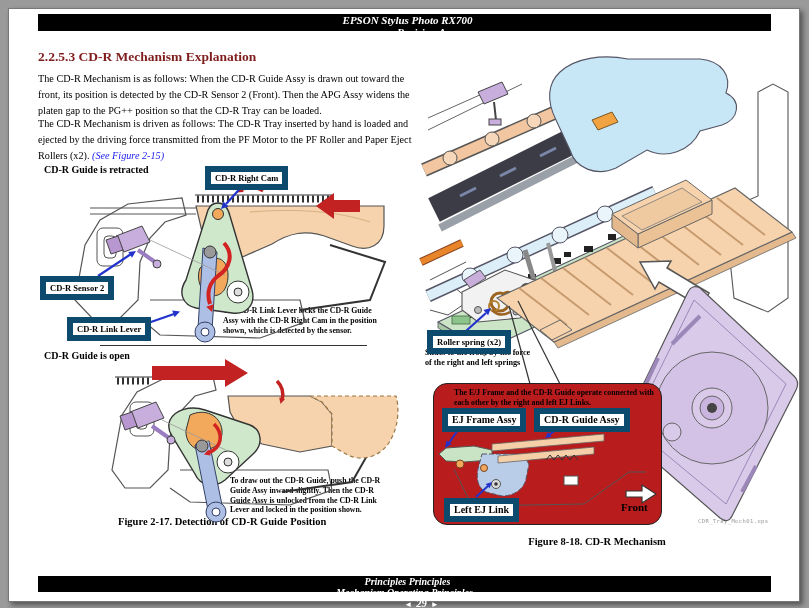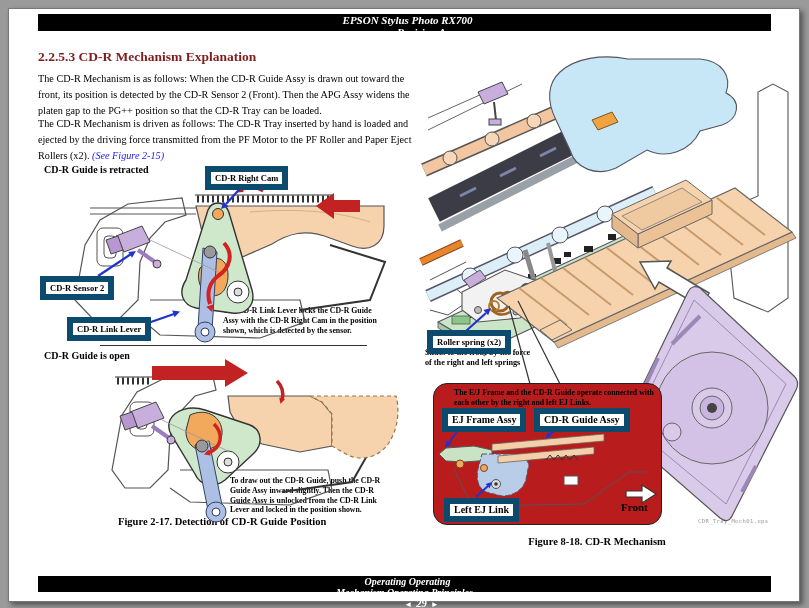--- a/index.html
+++ b/index.html
@@ -302,17 +302,17 @@
     <div class="lbl" style="left:8px;top:24px;">EJ Frame Assy</div>
     <div class="lbl" style="left:100px;top:24px;">CD-R Guide Assy</div>
     <div class="lbl" style="left:10px;top:114px;">Left EJ Link</div>
     <div class="front-txt">Front</div>
   </div>
 
   <div class="cap" style="left:497px;top:536px;width:200px;text-align:center;">Figure 8-18.  CD-R Mechanism</div>
   <div class="filename">CDR_Tray_Mech01.eps</div>
 
   <div class="bar" style="top:576px;height:16px;font-size:10px;">
-    <span class="l">Operating Operating</span>
+    <span class="l">Principles Principles</span>
     <span class="c">Mechanism Operating Principles</span>
     <span class="r"><span class="pg-ico">◄</span><span class="pg-num">29</span><span class="pg-ico">►</span></span>
   </div>
 </div>
 
 </body></html>

